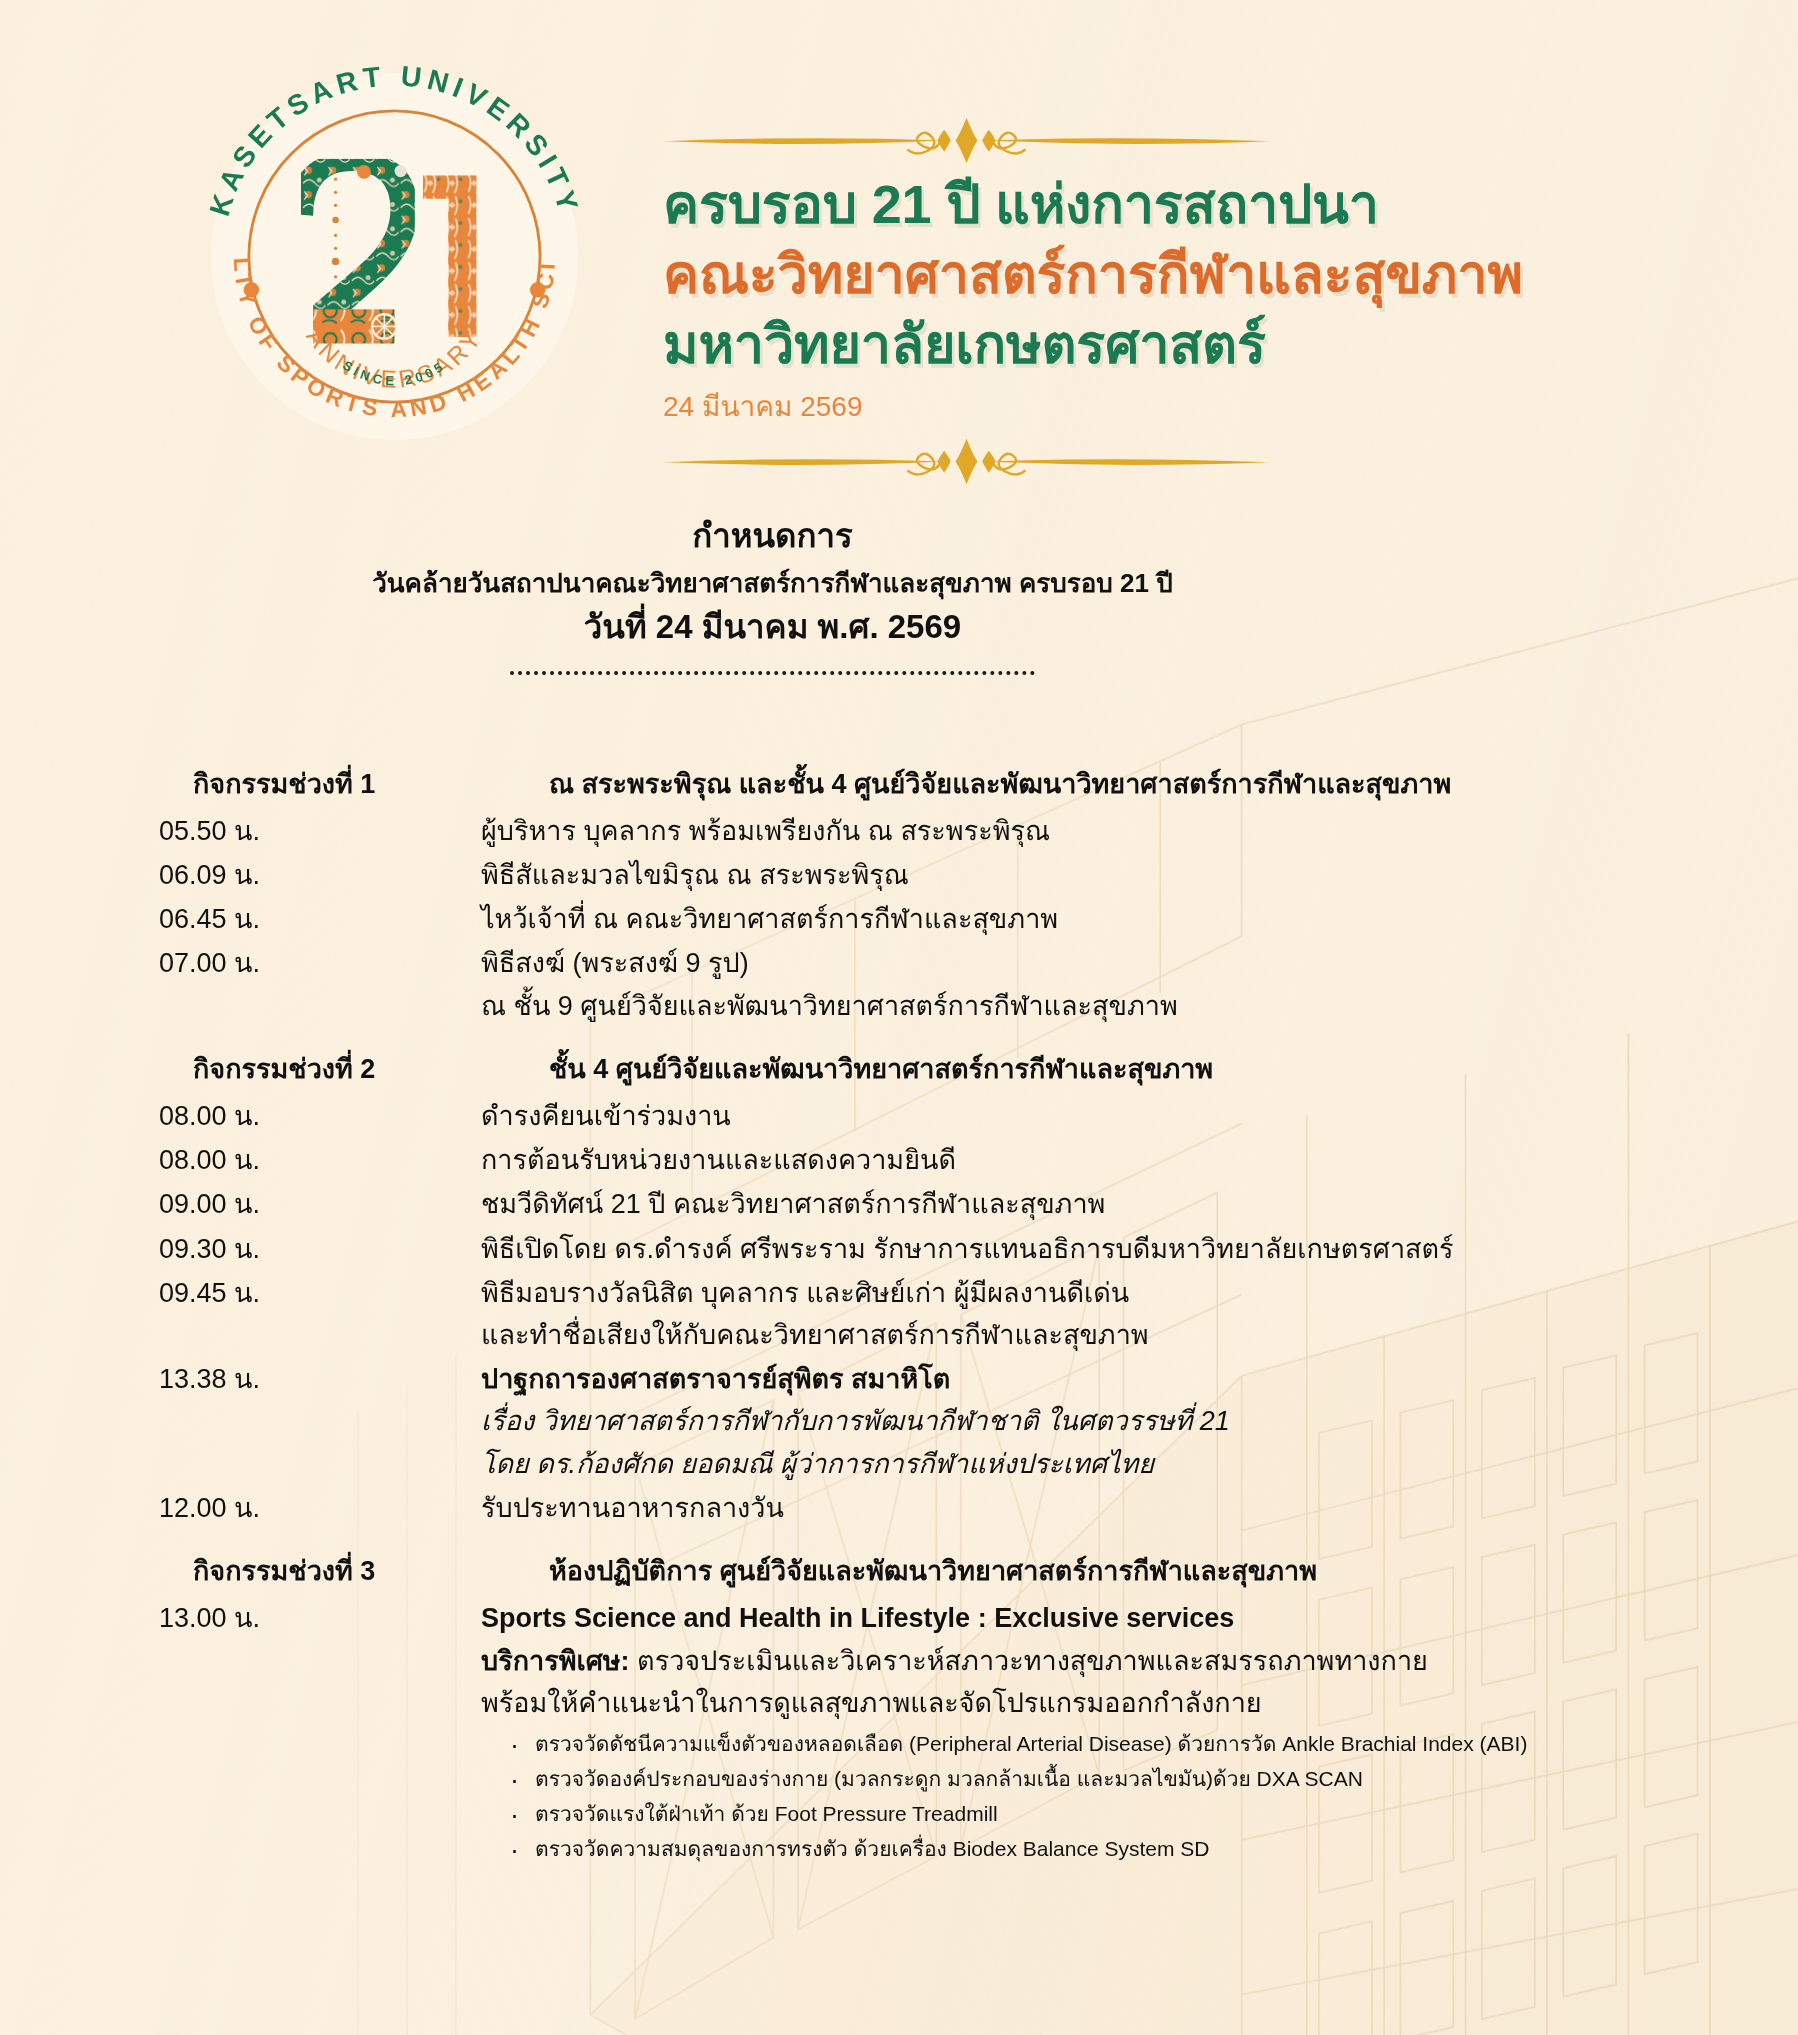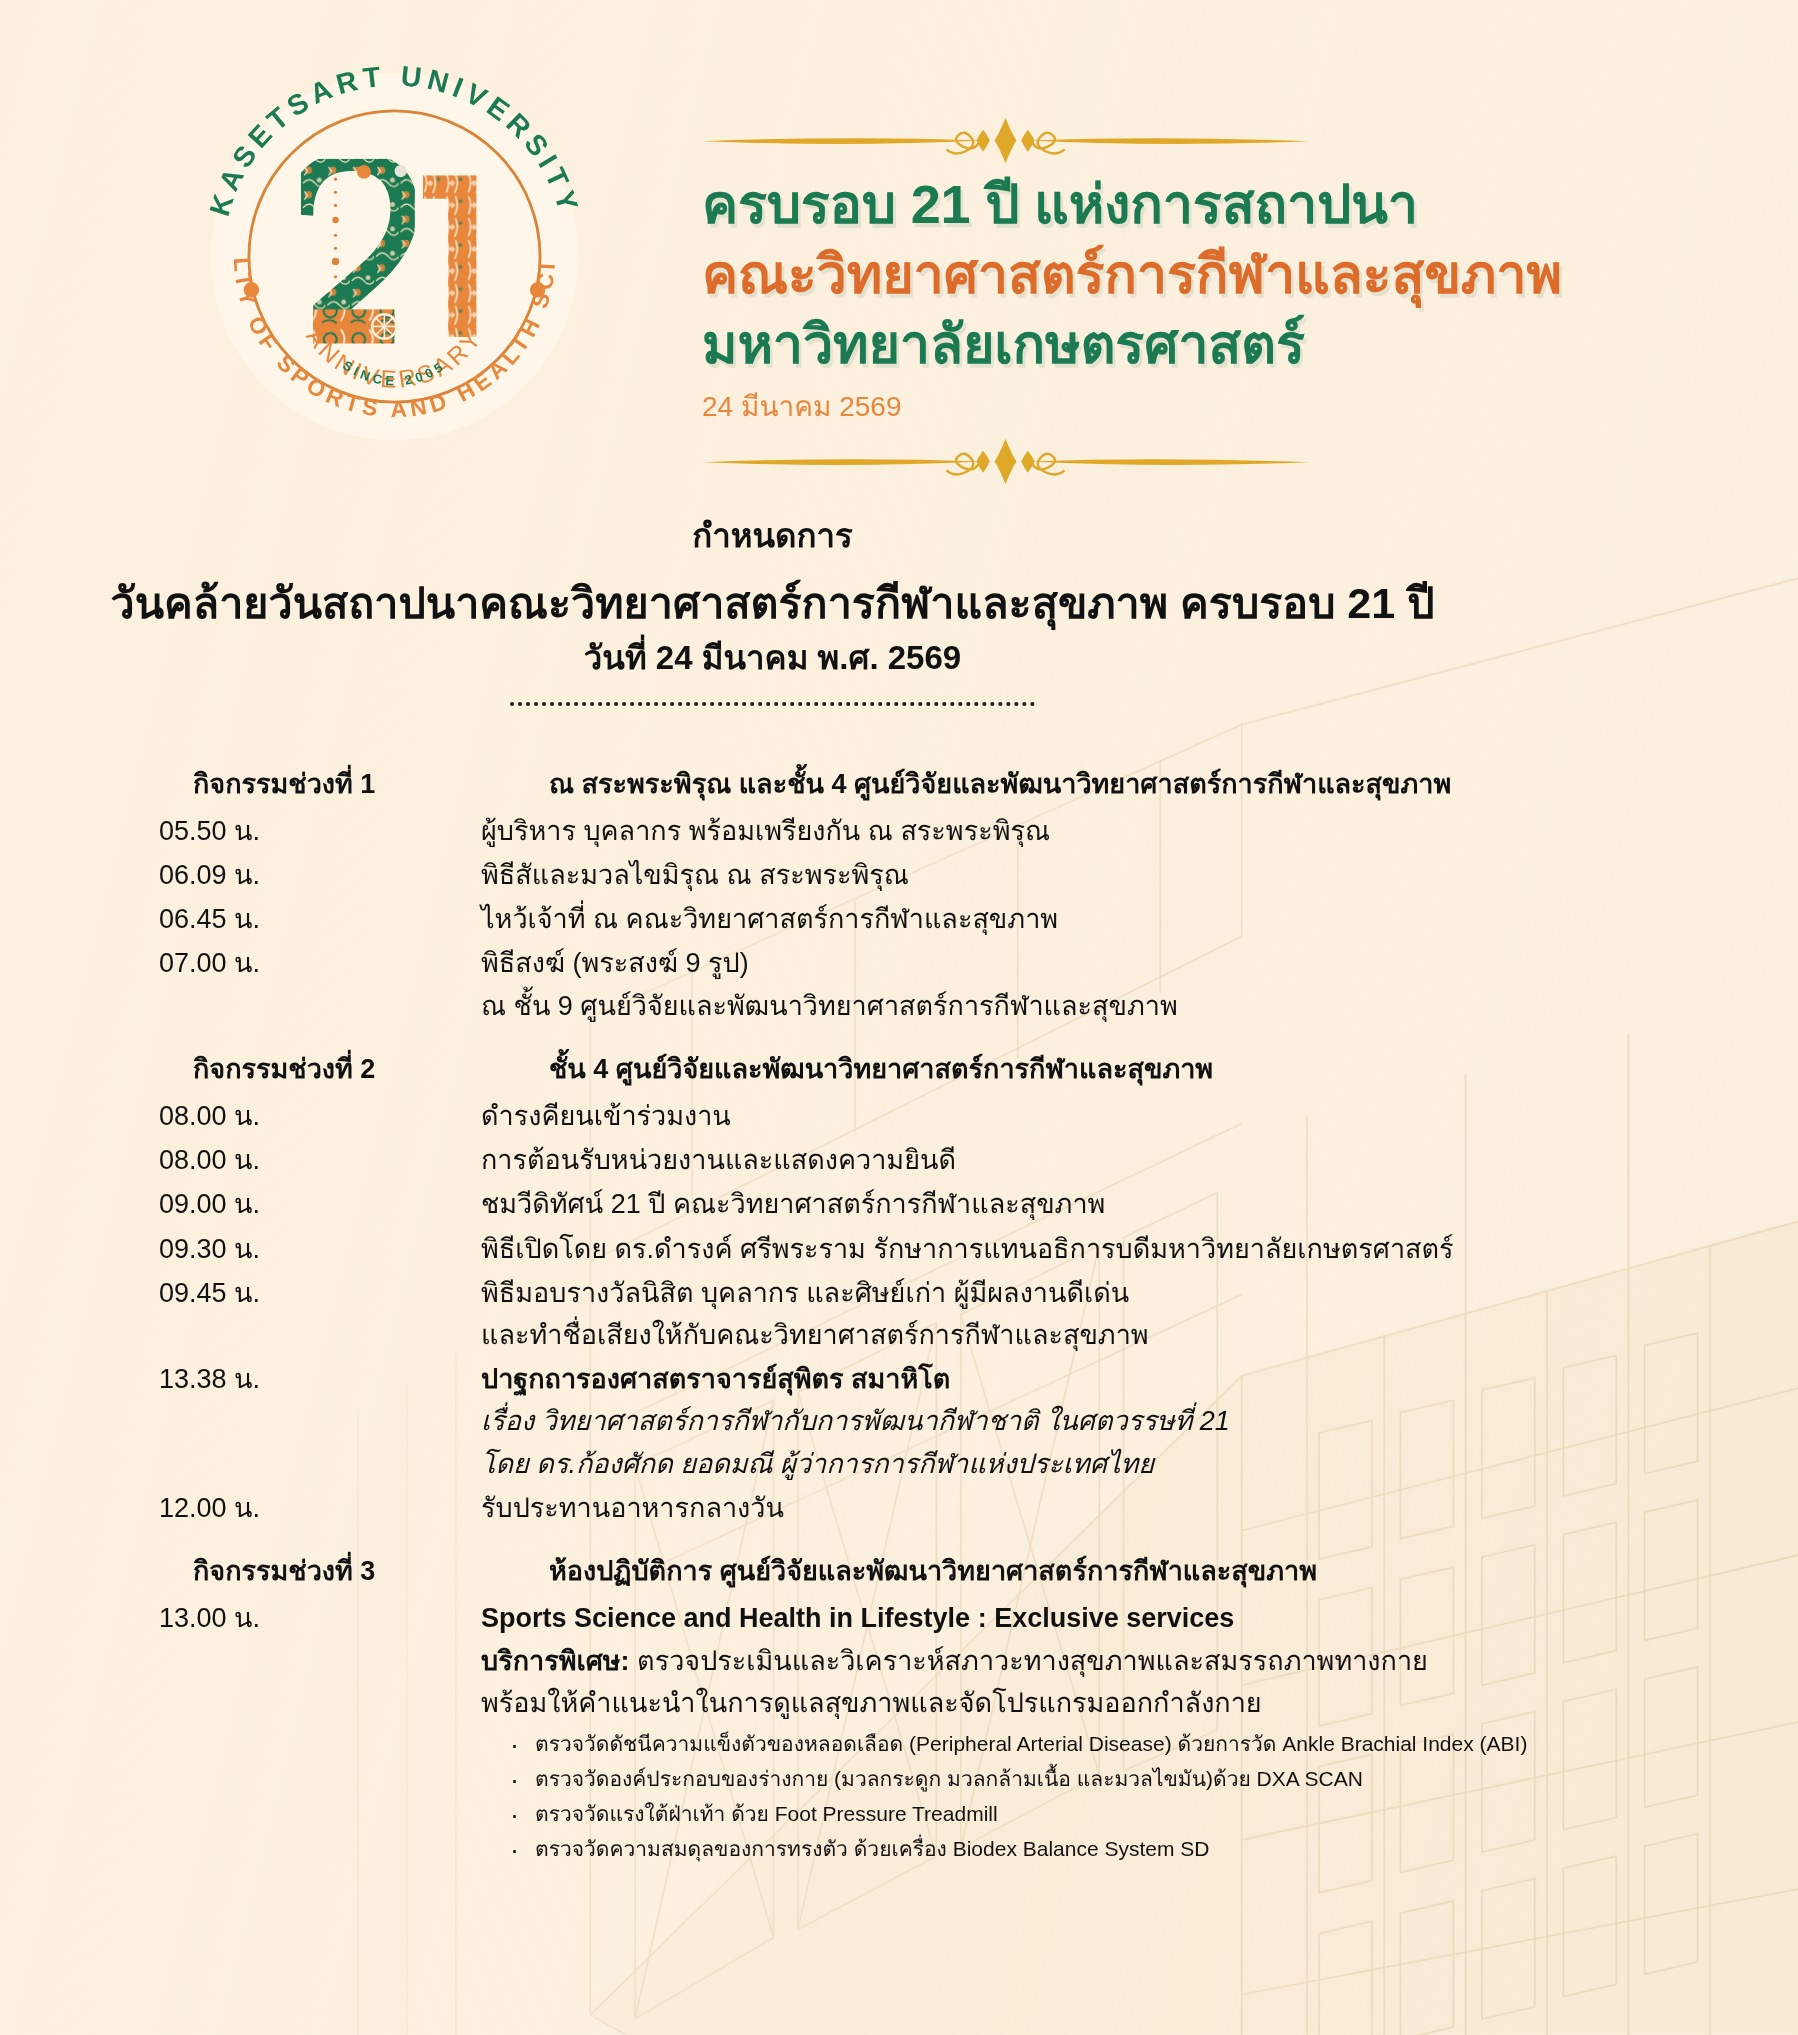--- a/index.html
+++ b/index.html
@@ -41,21 +41,21 @@
     position: absolute;
     left: 179px;
     top: 4.1px;
     width: 431px;
     height: 431px;
   }
   .logo-svg { width: 100%; height: 100%; display: block; }
 
   .header-text {
     position: absolute;
-    left: 702px;
+    left: 663px;
     top: 79px;
     width: 1058px;
   }
   .orn {
     display: block;
     width: 607px;
     height: 48px;
   }
   .orn-bottom { margin-top: 9px; }
   .hl {
@@ -88,21 +88,21 @@
     text-align: center;
     z-index: 2;
     color: #111;
   }
   .t-line {
     display: block;
     font-weight: 700;
     white-space: nowrap;
   }
   .t-1 { font-size: 33px; line-height: 1.30; }
-  .t-2 { font-size: 43px; line-height: 1.30; margin-top: 18px; }
+  .t-2 { font-size: 26px; line-height: 1.30; margin-top: 9px; }
   .t-3 { font-size: 33px; line-height: 1.30; margin-top: 5.7px; }
   .dotted {
     margin: 18px auto 0;
     width: 525px;
     height: 4.1px;
     border-bottom: 4.5px dotted #1a1a1a;
   }
 
   
   .schedule {

